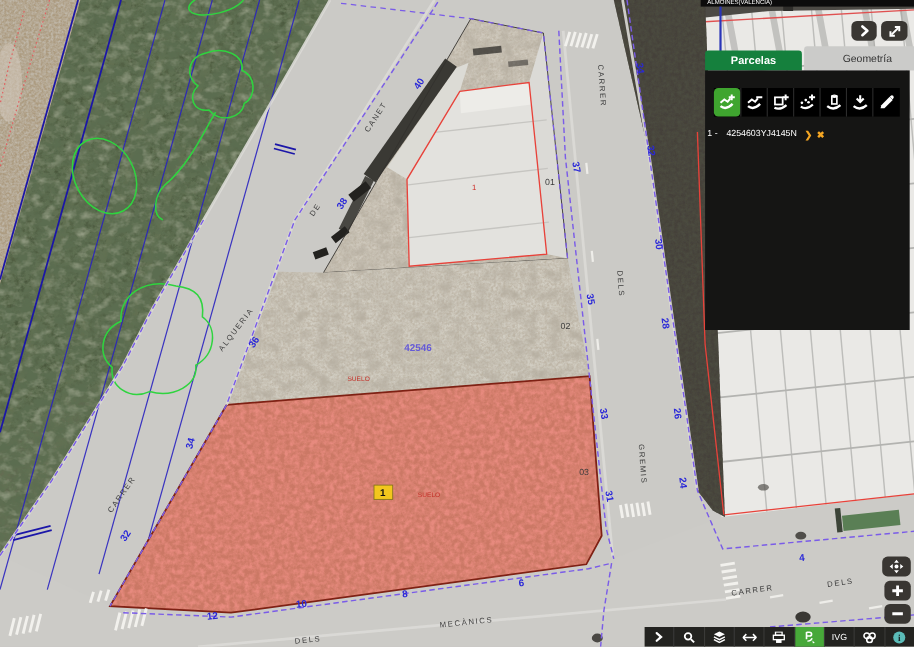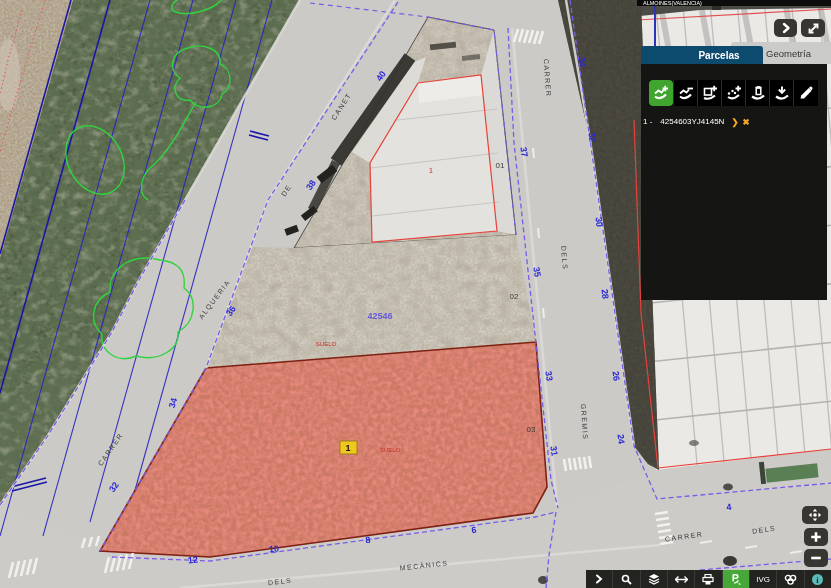--- a/index.html
+++ b/index.html
@@ -351,21 +351,21 @@
         <path d="M3.5 9.5 L9.5 3.5" stroke="#fff" stroke-width="1.8"></path>
         <path d="M6.5 2.5 H10.5 V6.5" fill="none" stroke="#fff" stroke-width="1.8"></path>
         <path d="M2.5 6.5 V10.5 H6.5" fill="none" stroke="#fff" stroke-width="1.8"></path>
       </svg>
 </div>
 
 <div style="position:absolute;left:641px;top:42px;width:186px;height:258px;">
 
   <div style="position:absolute;left:90px;top:0;width:115px;height:22px;background:#cbcbc9;border-radius:3px 3px 0 0;color:#333;font-size:9.5px;display:flex;align-items:center;justify-content:center;">Geometría</div>
 
-  <div style="position:absolute;left:0;top:4px;width:88px;height:18px;background:#0c4a6e;border-radius:3px 3px 0 0;color:#fff;font-size:10px;font-weight:bold;display:flex;align-items:center;justify-content:center;padding-left:34px;">Parcelas</div>
+  <div style="position:absolute;left:0;top:4px;width:88px;height:18px;background:#15803d;border-radius:3px 3px 0 0;color:#fff;font-size:10px;font-weight:bold;display:flex;align-items:center;justify-content:center;">Parcelas</div>
 
   <div style="position:absolute;left:0;top:22px;width:186px;height:236px;background:#151514;"></div>
 
   <div style="position:absolute;left:8px;top:38px;width:169px;height:26px;background:#000;display:flex;">
     <div style="width:24px;height:26px;background:#3fa52f;border-radius:4px;display:flex;align-items:center;justify-content:center;">
       <svg width="16" height="16" viewBox="0 0 16 16">
             <path d="M2 8.5 L5.5 5.5 L8.5 7.5 L11 4.5" fill="none" stroke="#fff" stroke-width="1.8"></path>
             <path d="M2 11.5 Q7 15.5 13 9.5" fill="none" stroke="#fff" stroke-width="2.2"></path>
             <path d="M9.5 3.5 H15 M12.2 0.8 V6.2" stroke="#fff" stroke-width="1.8"></path>
           </svg>

